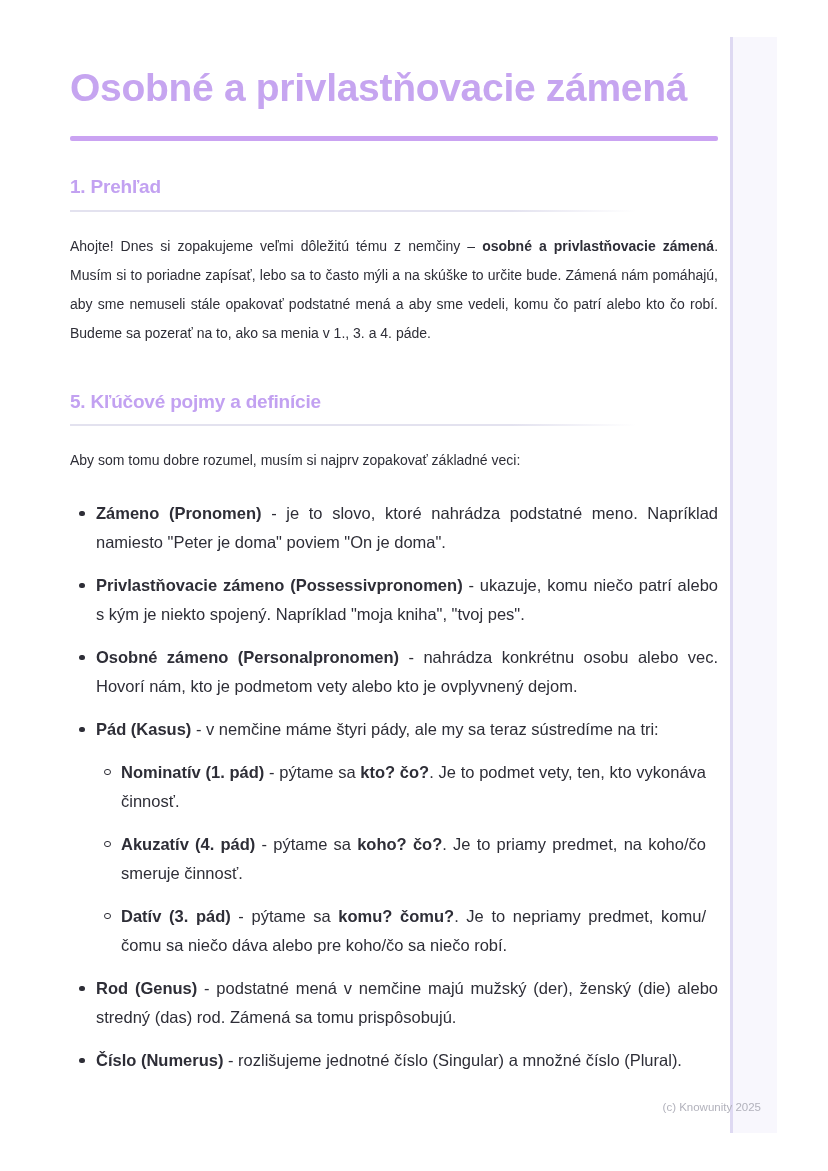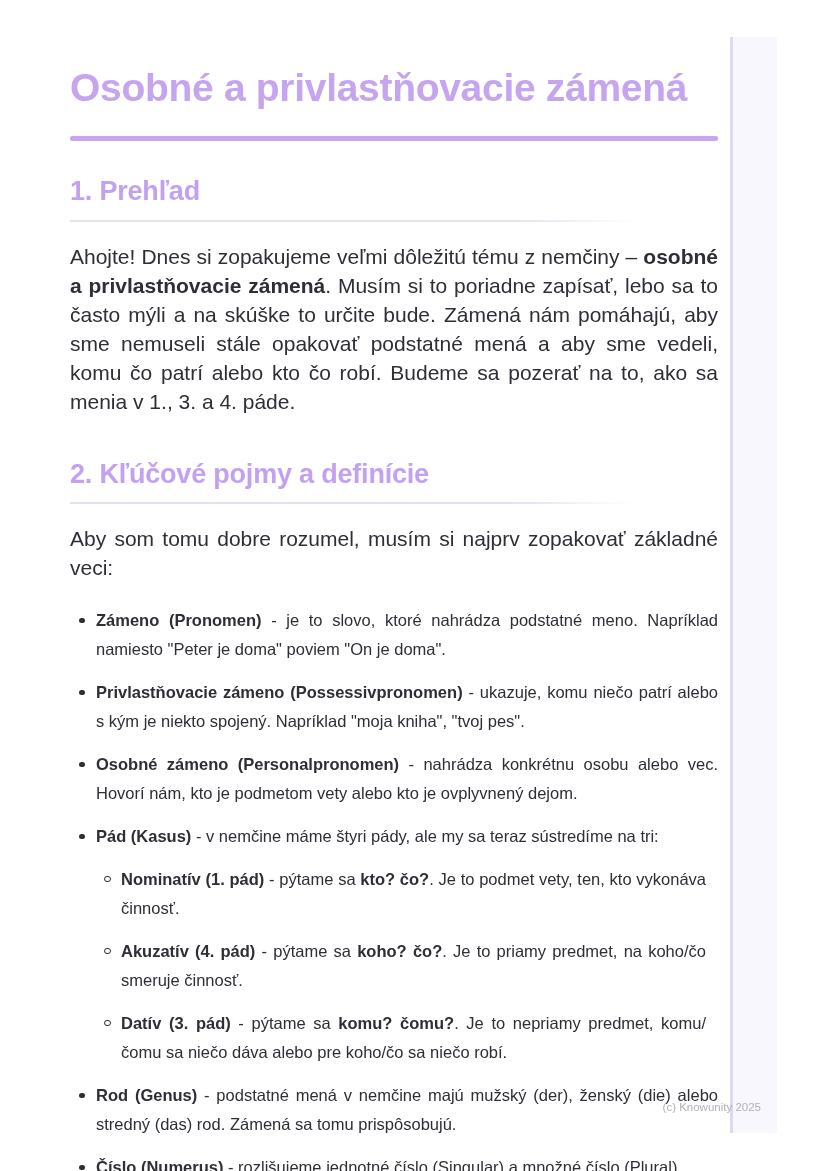--- a/index.html
+++ b/index.html
@@ -43,38 +43,38 @@
   }
   .title-rule {
     height: 5px;
     background: #caa3f2;
     border: none;
     border-radius: 2px;
     margin: 22px 0 0 0;
   }
   h2.section-heading {
     margin: 34px 0 0 0;
-    font-size: 27px;
+    font-size: 19px;
     line-height: 1.25;
     font-weight: 700;
     letter-spacing: -0.2px;
     color: #c2a1f1;
   }
   h2.section-heading.second {
     margin-top: 42px;
   }
   .h-rule {
     margin-top: 11px;
     height: 2px;
     width: 566px;
     background: linear-gradient(90deg, #e3e2ef 0%, #e3e2ef 78%, rgba(227,226,239,0) 100%);
   }
   p.body-text {
     margin: 20px 0 0 0;
-    font-size: 21px;
+    font-size: 14px;
     line-height: 29px;
     text-align: justify;
     color: #2e2e37;
   }
   strong { font-weight: 700; }
   ul.key-list {
     margin: 24px 0 0 0;
     padding: 0;
     list-style: none;
     font-size: 16.5px;
@@ -140,21 +140,21 @@
 
     <hr class="title-rule">
 
     <section>
       <h2 class="section-heading">1. Prehľad</h2>
       <div class="h-rule"></div>
       <p class="body-text">Ahojte! Dnes si zopakujeme veľmi dôležitú tému z nemčiny – <strong>osobné a privlastňovacie zámená</strong>. Musím si to poriadne zapísať, lebo sa to často mýli a na skúške to určite bude. Zámená nám pomáhajú, aby sme nemuseli stále opakovať podstatné mená a aby sme vedeli, komu čo patrí alebo kto čo robí. Budeme sa pozerať na to, ako sa menia v 1., 3. a 4. páde.</p>
     </section>
 
     <section>
-      <h2 class="section-heading second">2. Kľúčové pojmy a definície</h2>
+      <h2 class="section-heading second">5. Kľúčové pojmy a definície</h2>
       <div class="h-rule"></div>
       <p class="body-text">Aby som tomu dobre rozumel, musím si najprv zopakovať základné veci:</p>
       <ul class="key-list">
           <li><strong>Zámeno (Pronomen)</strong> - je to slovo, ktoré nahrádza podstatné meno. Napríklad namiesto "Peter je doma" poviem "On je doma".</li>
           <li><strong>Privlastňovacie zámeno (Possessivpronomen)</strong> - ukazuje, komu niečo patrí alebo s kým je niekto spojený. Napríklad "moja kniha", "tvoj pes".</li>
           <li><strong>Osobné zámeno (Personalpronomen)</strong> - nahrádza konkrétnu osobu alebo vec. Hovorí nám, kto je podmetom vety alebo kto je ovplyvnený dejom.</li>
           <li><strong>Pád (Kasus)</strong> - v nemčine máme štyri pády, ale my sa teraz sústredíme na tri:<ul class="sub-list">
               <li><strong>Nominatív (1. pád)</strong> - pýtame sa <strong>kto? čo?</strong>. Je to podmet vety, ten, kto vykonáva činnosť.</li>
               <li><strong>Akuzatív (4. pád)</strong> - pýtame sa <strong>koho? čo?</strong>. Je to priamy predmet, na koho/čo smeruje činnosť.</li>
               <li><strong>Datív (3. pád)</strong> - pýtame sa <strong>komu? čomu?</strong>. Je to nepriamy predmet, komu/čomu sa niečo dáva alebo pre koho/čo sa niečo robí.</li>

